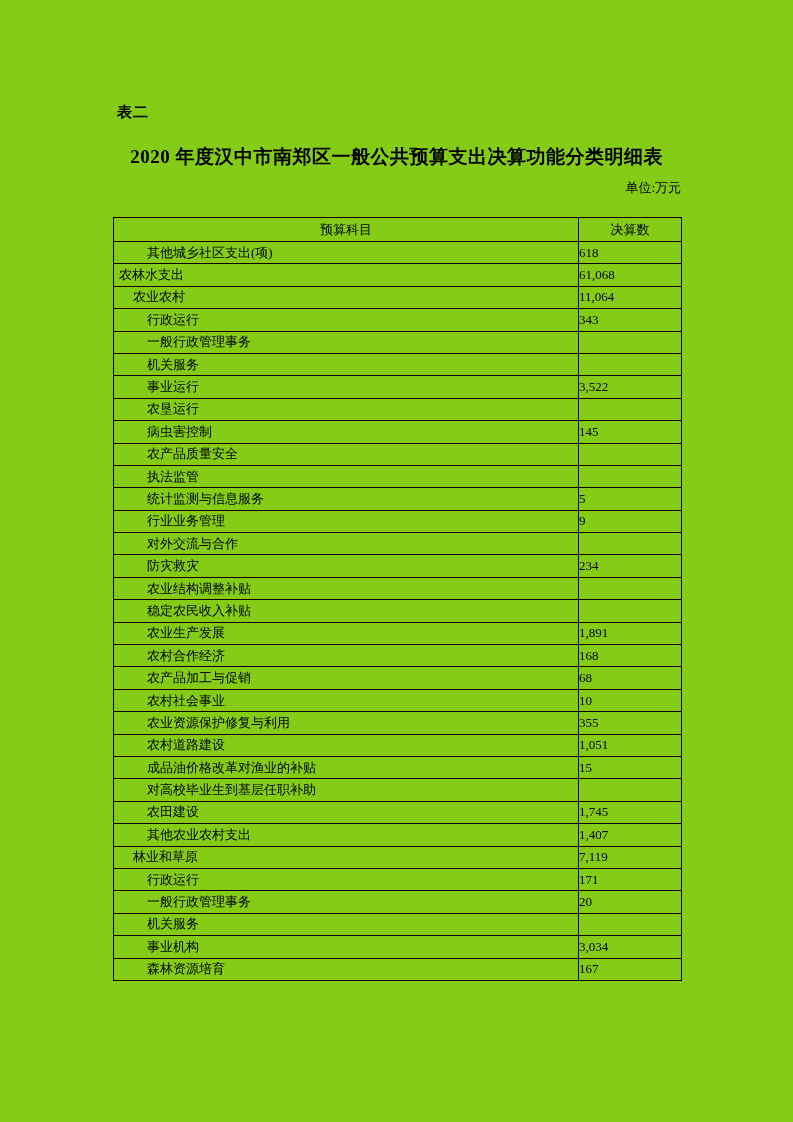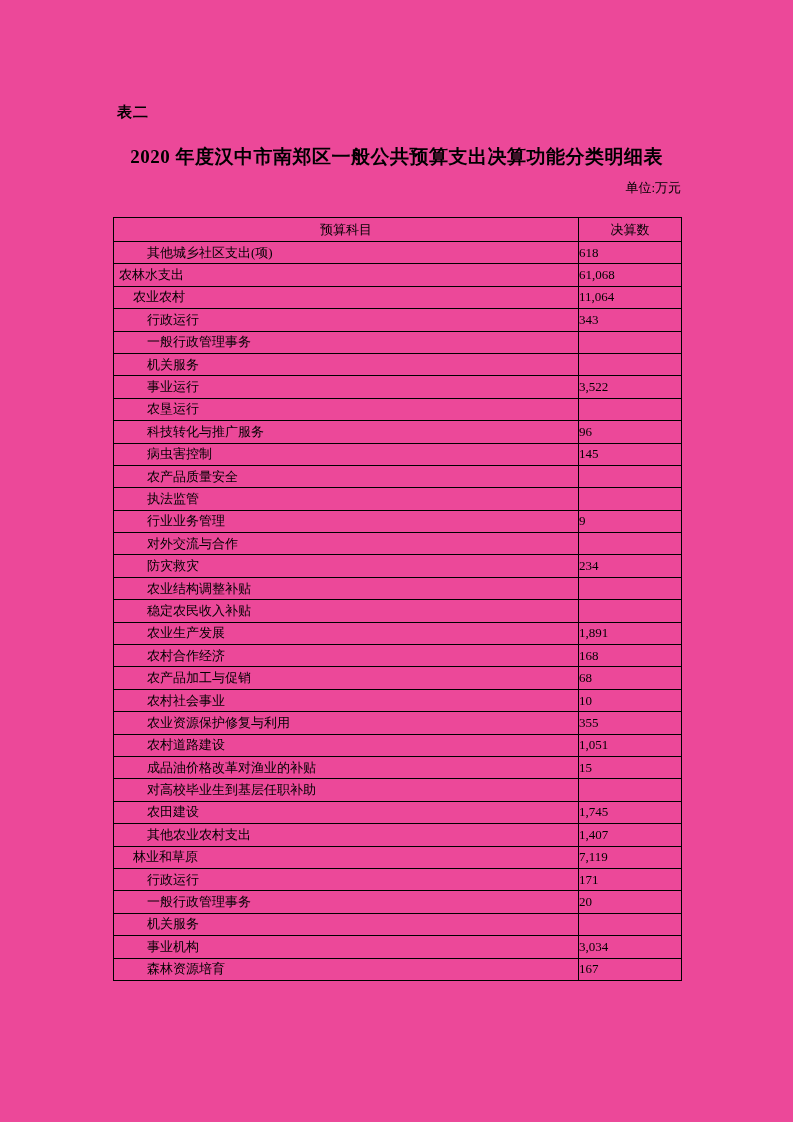--- a/index.html
+++ b/index.html
@@ -8,21 +8,21 @@
     width: 793px;
     height: 1122px;
     background: #ffffff;
     color: #000000;
     font-family: "Liberation Serif", serif;
   }
   .page {
     position: relative;
     width: 793px;
     height: 1122px;
-    background: #ec4899;
+    background: #84cc16;
     overflow: hidden;
   }
   .table-label {
     position: absolute;
     left: 117px;
     top: 103px;
     font-size: 15px;
     font-weight: 700;
     letter-spacing: 1px;
   }
@@ -125,36 +125,36 @@
       </tr>
         <tr>
         <td class="subject-cell indent-2">事业运行</td>
         <td class="amount-cell">3,522</td>
       </tr>
         <tr>
         <td class="subject-cell indent-2">农垦运行</td>
         <td class="amount-cell"></td>
       </tr>
         <tr>
-        <td class="subject-cell indent-2">科技转化与推广服务</td>
-        <td class="amount-cell">96</td>
-      </tr>
-        <tr>
         <td class="subject-cell indent-2">病虫害控制</td>
         <td class="amount-cell">145</td>
       </tr>
         <tr>
         <td class="subject-cell indent-2">农产品质量安全</td>
         <td class="amount-cell"></td>
       </tr>
         <tr>
         <td class="subject-cell indent-2">执法监管</td>
         <td class="amount-cell"></td>
       </tr>
         <tr>
+        <td class="subject-cell indent-2">统计监测与信息服务</td>
+        <td class="amount-cell">5</td>
+      </tr>
+        <tr>
         <td class="subject-cell indent-2">行业业务管理</td>
         <td class="amount-cell">9</td>
       </tr>
         <tr>
         <td class="subject-cell indent-2">对外交流与合作</td>
         <td class="amount-cell"></td>
       </tr>
         <tr>
         <td class="subject-cell indent-2">防灾救灾</td>
         <td class="amount-cell">234</td>

